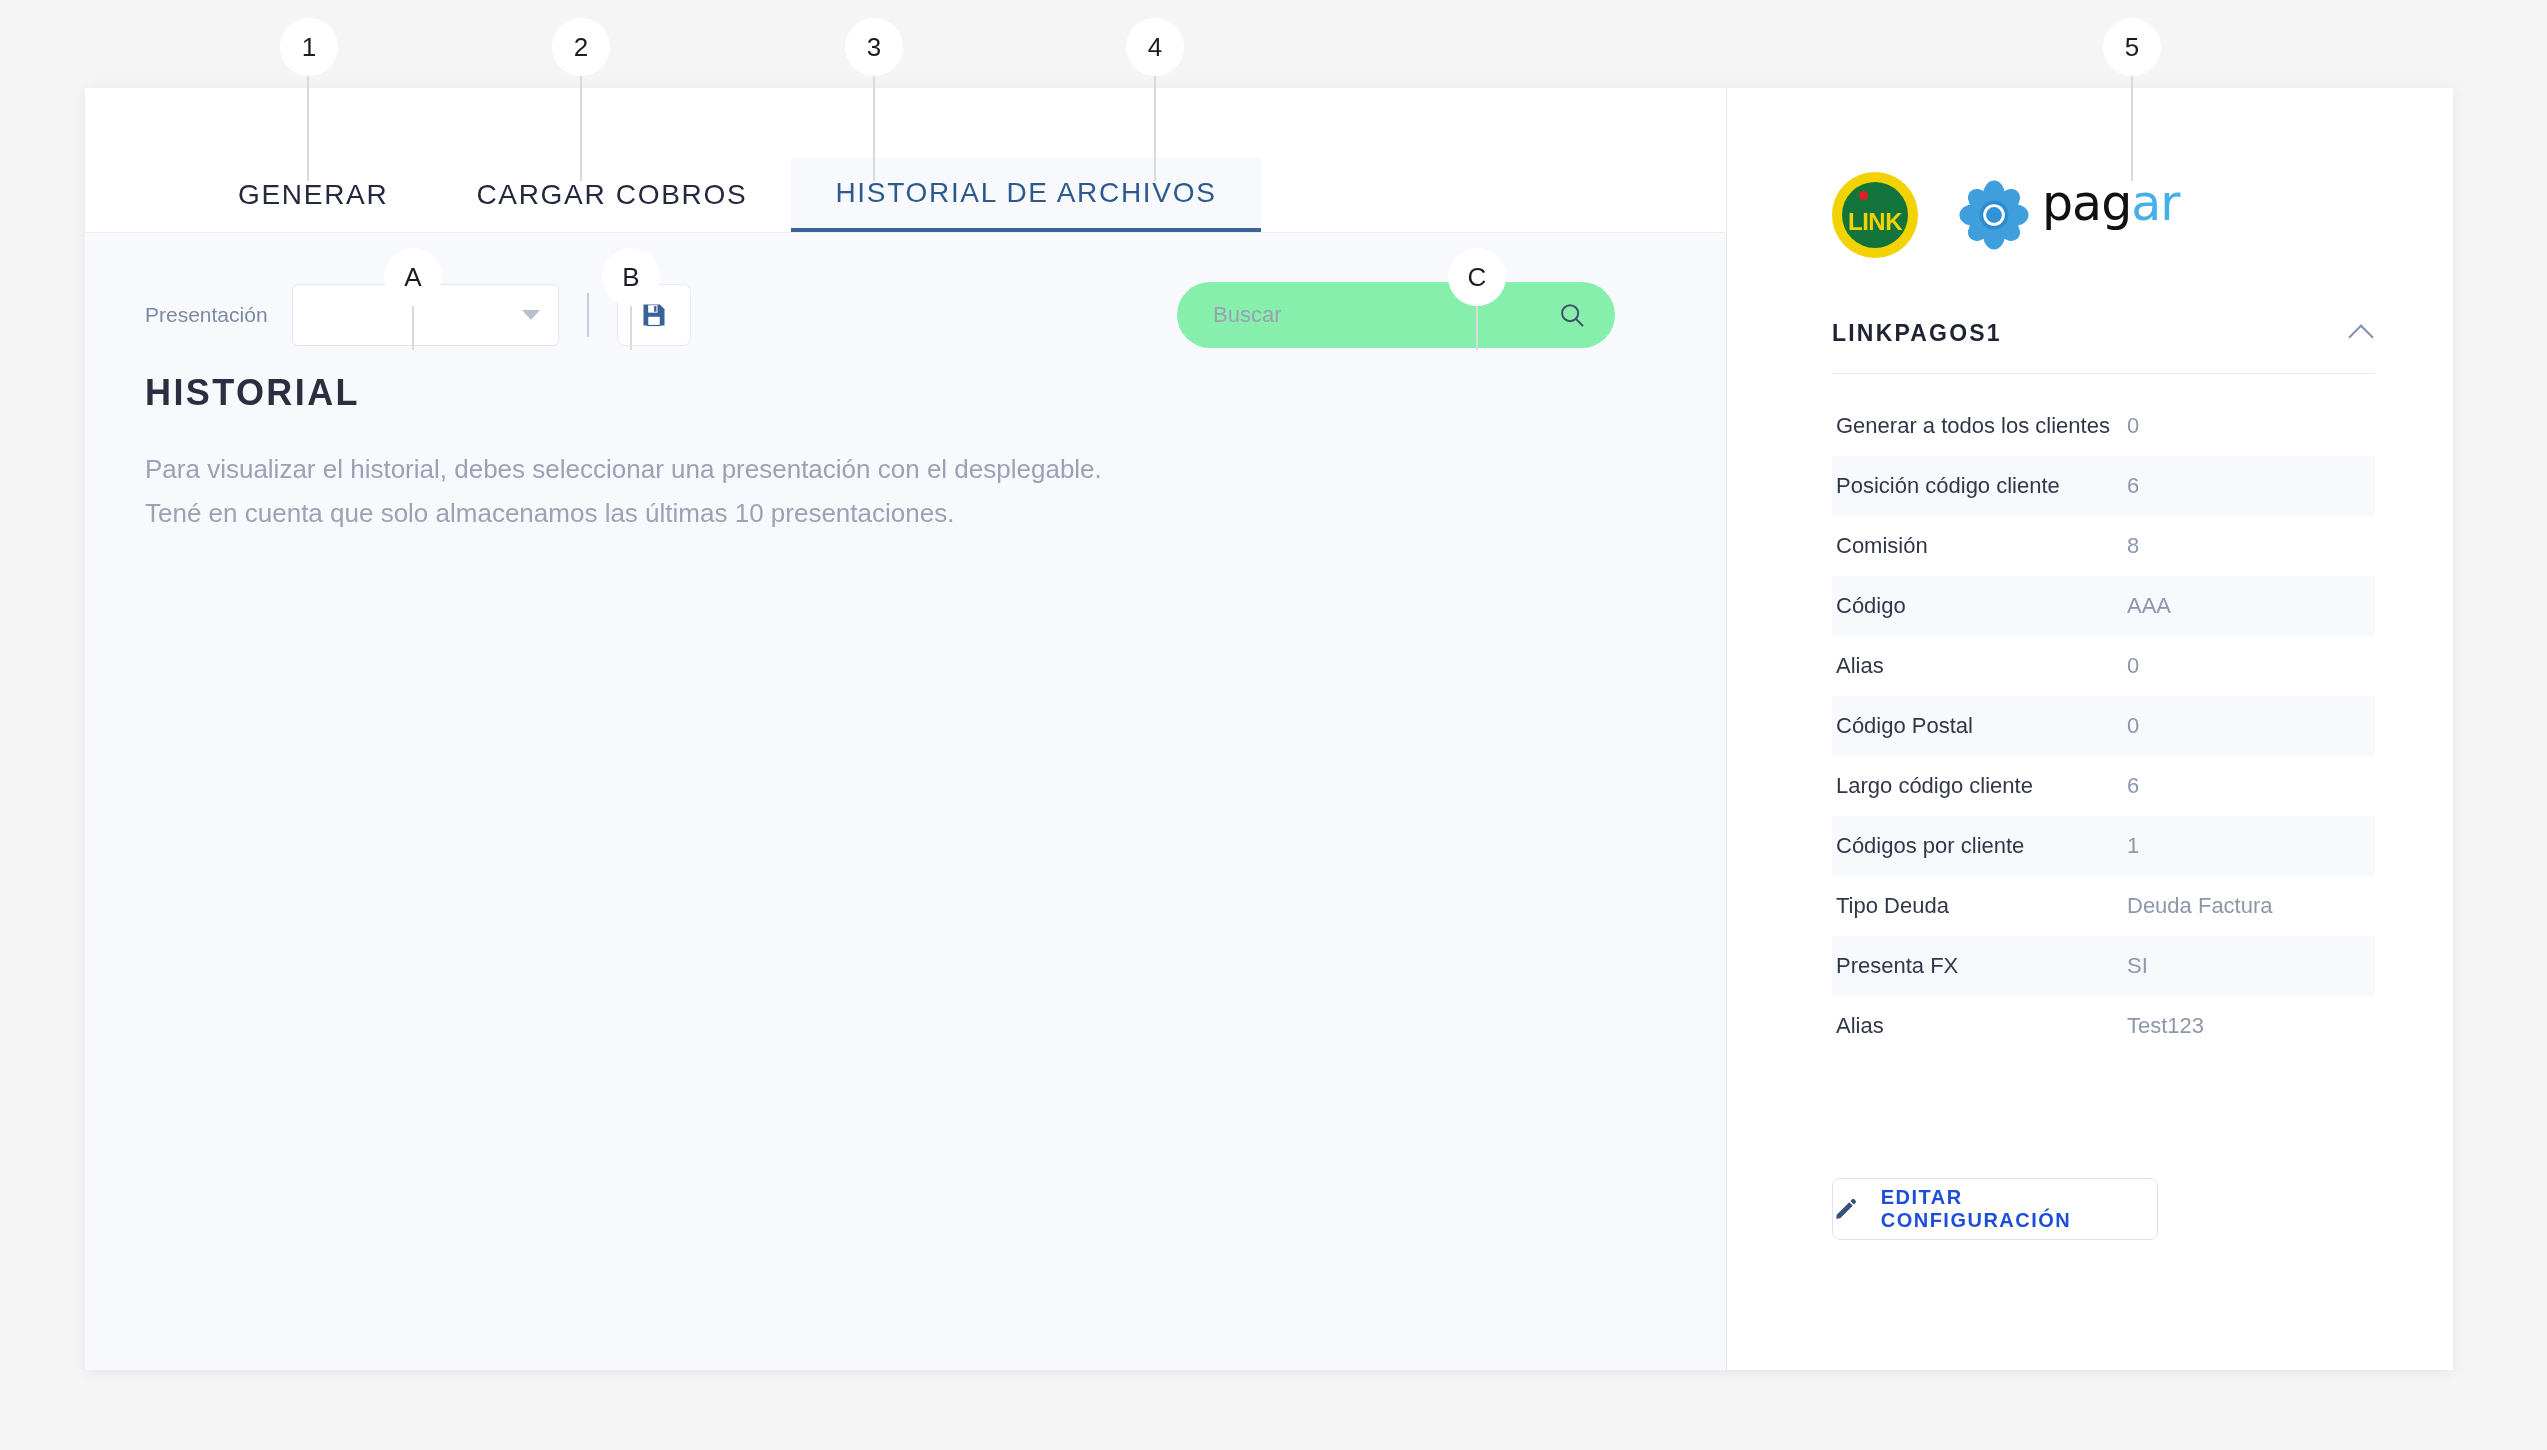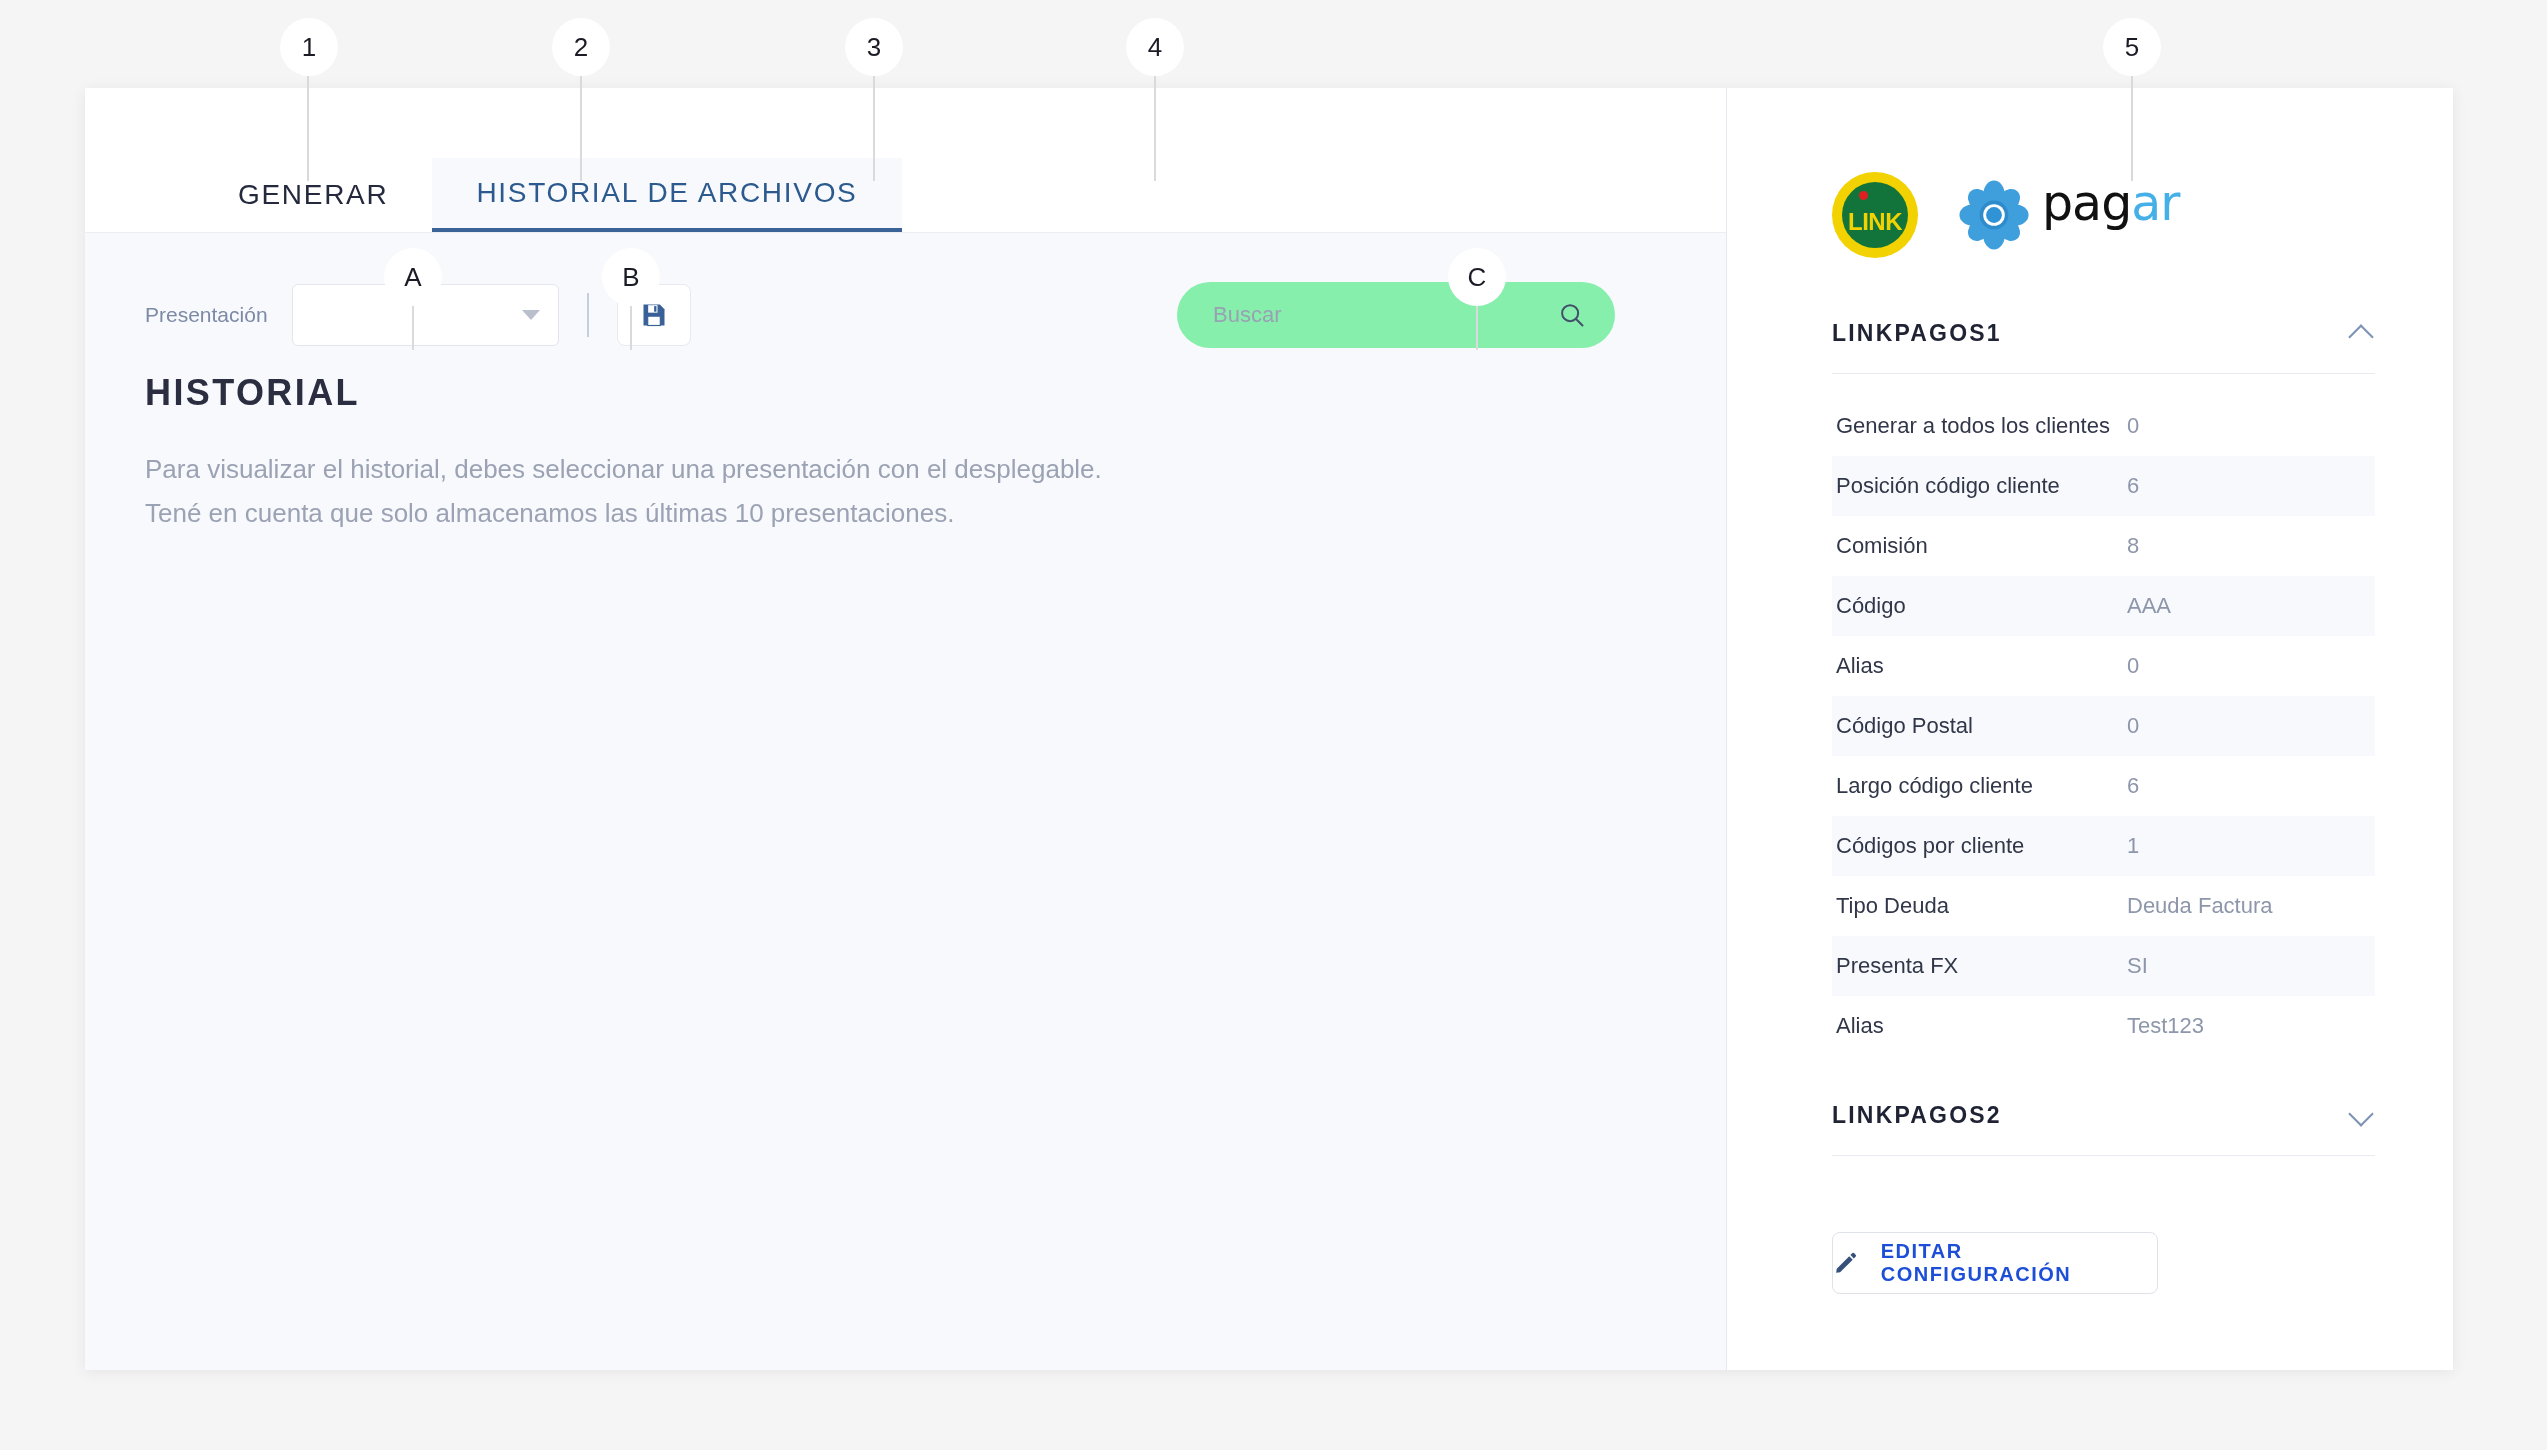--- a/index.html
+++ b/index.html
@@ -301,20 +301,21 @@
       <div class="leader" style="left: 1476px; top: 305px; height: 45px;"></div>
       <div class="marker" style="left: 1448px; top: 248px;">C</div>
     </div>
 
   <div class="card">
 
     <div class="main-col">
 
       <div class="tabs" id="tabs-bar">
           <div class="tab">GENERAR</div>
+          <div class="tab">CARGAR COBROS</div>
           <div class="tab active">HISTORIAL DE ARCHIVOS</div>
         </div>
 
       <div class="content-area">
 
         <div class="toolbar">
           <span class="field-label">Presentación</span>
 
           <div class="select-box">
             <span class="select-value"></span>
@@ -424,24 +425,20 @@
           </div>
           <div class="kv-row alt">
             <div class="kv-key">Presenta FX</div>
             <div class="kv-val">SI</div>
           </div>
           <div class="kv-row">
             <div class="kv-key">Alias</div>
             <div class="kv-val">Test123</div>
           </div>
           <div class="section-gap"></div>
-          <div class="section-head">
-            <div class="section-title">LINKPAGOS2</div>
-            <div class="chev down"></div>
-          </div>
         </div>
 
       <div class="edit-btn">
         <svg width="26" height="26" viewBox="0 0 24 24">
           <path d="M3.5 17.4 15.2 5.7l3.2 3.2L6.7 20.6 3 21.1z" fill="#35507a"></path>
           <path d="M16.3 4.6 17.9 3a1.4 1.4 0 0 1 2 0l1.2 1.2a1.4 1.4 0 0 1 0 2l-1.6 1.6z" fill="#35507a"></path>
         </svg>
         <span class="label">EDITAR CONFIGURACIÓN</span>
       </div>
 

